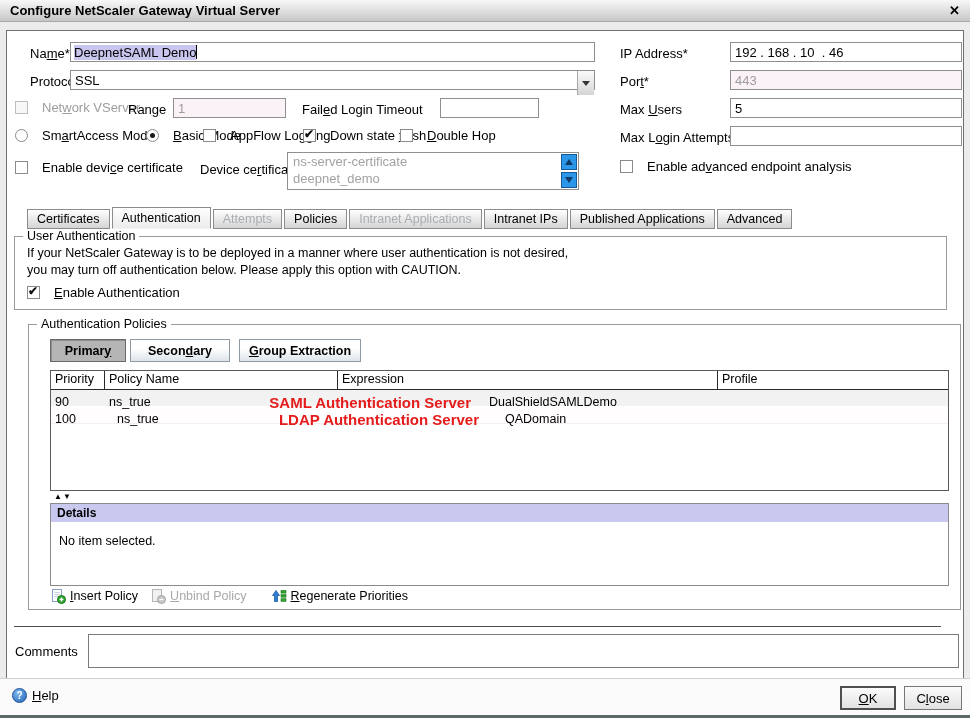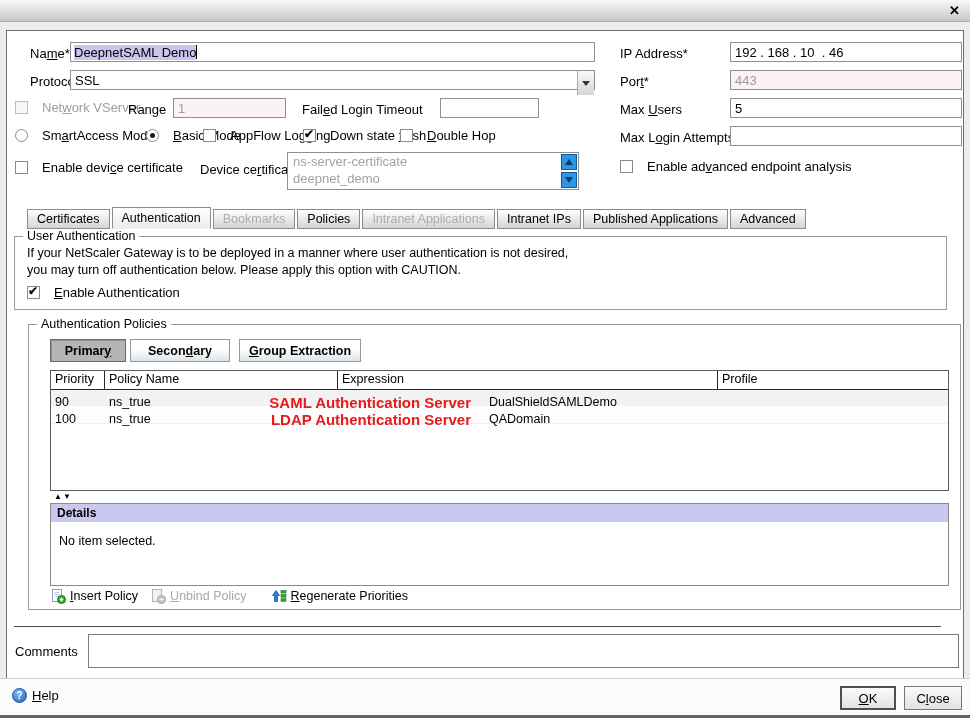--- a/index.html
+++ b/index.html
@@ -73,21 +73,21 @@
   .pbtn.raised { background:linear-gradient(#ffffff 40%, #dde4e9); border:1px solid #8f9aa3; box-shadow:inset 0 1px 0 #fff; }
 
   
   .ptable { position:absolute; border:1px solid #5a5a5a; background:#fff; }
   .hrow { display:flex; height:19px; }
   .hcell { border-right:1px solid #2a2a2a; border-bottom:1px solid #2a2a2a; padding:1px 0 0 4px;
     font-size:12.5px; overflow:hidden; white-space:nowrap; cursor:pointer; }
   .hcell:last-child { border-right:none; }
   .brow { display:flex; height:17px; align-items:center; font-size:12.5px; cursor:pointer; }
   .brow.odd { background:#f3f2f2; border-bottom:1px solid #fff; }
-  .brow.even { background:#fffdfe; border-bottom:1px solid #f5eef2; }
+  .brow.even { background:#fffdfe; border-bottom:1px solid #f5eef2;gap:8px; }
   .bcell { padding-left:4px; overflow:visible; white-space:nowrap; display:flex; align-items:center;margin-top:8px; }
   .bcell.between { justify-content:space-between; }
   .green-arrow { border:4px solid transparent; border-top:6px solid #2f9e2f; margin:5px 6px 0 0; }
   .annotation { font-weight:bold; font-size:15px; color:#e41c1c; padding-right:14px; letter-spacing:0; }
 
   
   .splitter { position:absolute; font-size:8px; color:#000; letter-spacing:1px; cursor:row-resize; line-height:8px; }
 
   
   .details { position:absolute; border:1px solid #8a8a8a; background:#fff; }
@@ -115,20 +115,21 @@
     text-align:center; font-size:13px; display:flex; align-items:center; justify-content:center; cursor:pointer; }
   .btn.default { border:2px solid #4f4f4f; }
   .btn.normal { border:1px solid #767676; }
 </style>
 </head>
 <body>
 
 <div class="dialog">
 
   <div class="titlebar">
+    <span class="title">Configure NetScaler Gateway Virtual Server</span>
     <span class="close-x">✕</span>
   </div>
 
   <div class="main-panel">
 
     <span class="lbl" style="left:23px;top:15px"><span>Na</span><u>m</u><span>e*</span></span>
     <div class="namebox" style="left:63px;top:11px;width:525px">
         <span class="sel">DeepnetSAML Demo</span>
         <span class="caret"></span>
       </div>
@@ -195,21 +196,21 @@
         </span>
     </div>
     <span class="ctl" style="left:613px;top:128px">
       <span class="cb"></span>
       <span><span>Enable ad</span><u>v</u><span>anced endpoint analysis</span></span>
     </span>
 
     <div class="tabstrip">
       <div class="tab">Certificates</div>
       <div class="tab active">Authentication</div>
-      <div class="tab disabled">Bookmarks</div>
+      <div class="tab disabled">Attempts</div>
       <div class="tab">Policies</div>
       <div class="tab disabled">Intranet Applications</div>
       <div class="tab">Intranet IPs</div>
       <div class="tab">Published Applications</div>
       <div class="tab">Advanced</div>
     </div>
 
     <div class="group" style="left:7px;top:205px;width:933px;height:74px">
       <span class="legend">User Authentication</span>
       <span class="lbl" style="left:12px;top:9px;font-size:12.5px">If your NetScaler Gateway is to be deployed in a manner where user authentication is not desired,</span>

